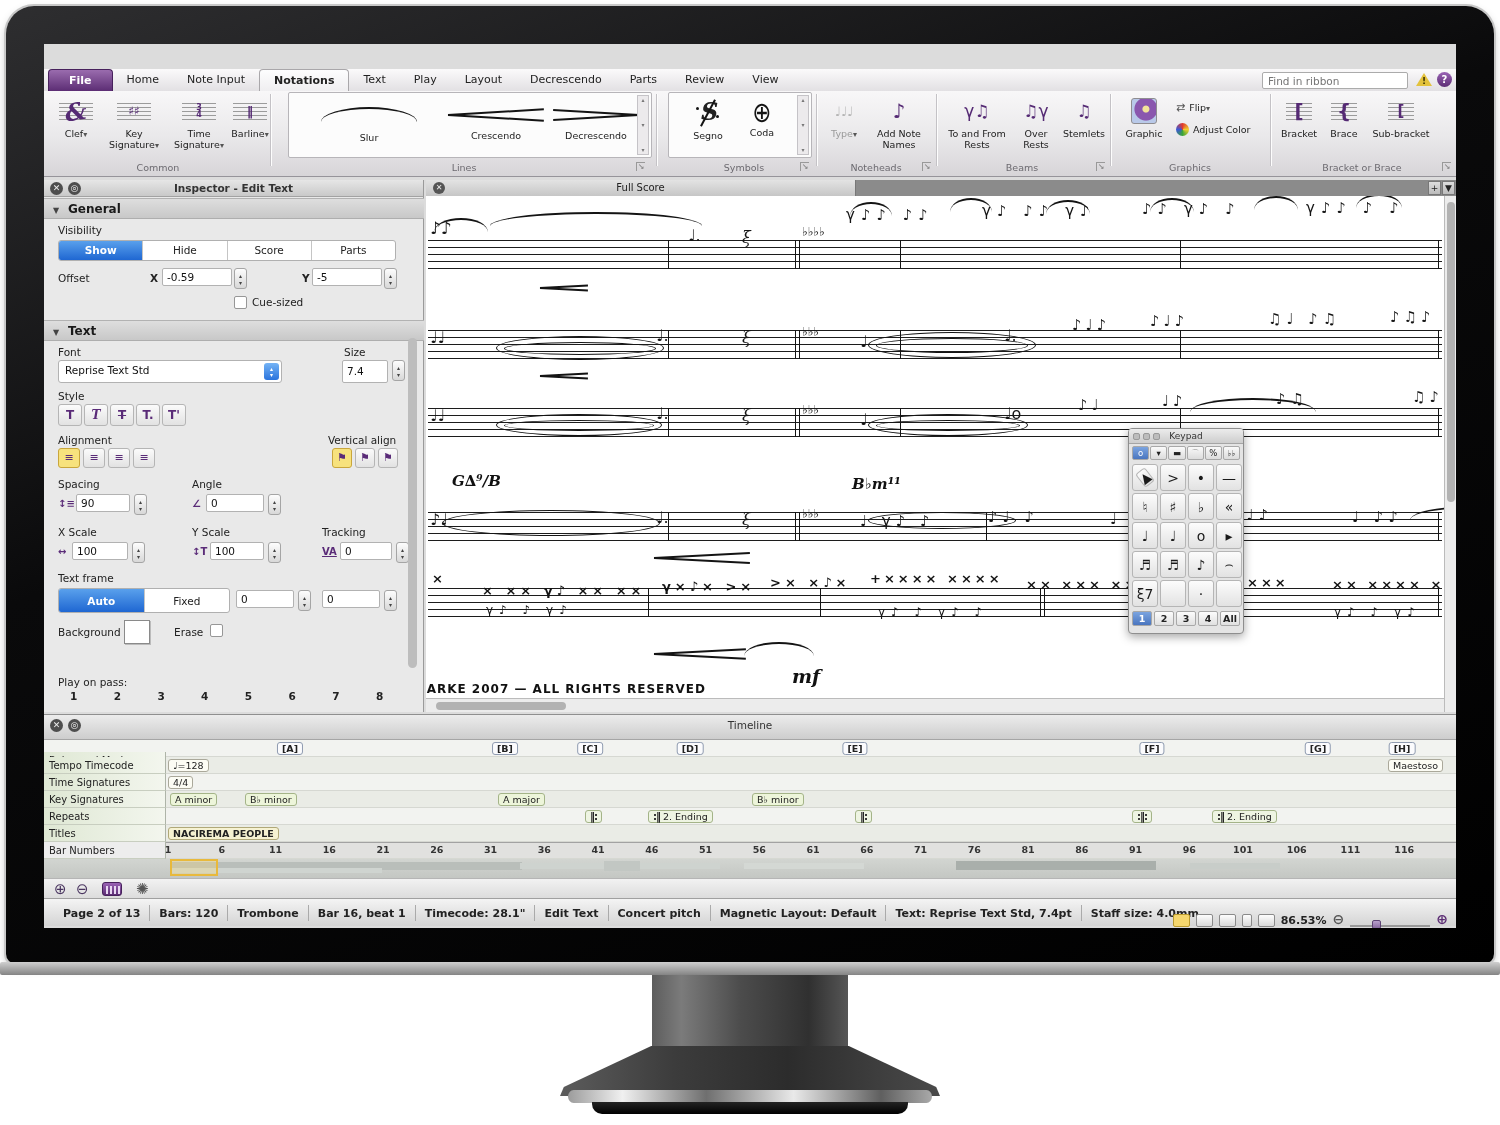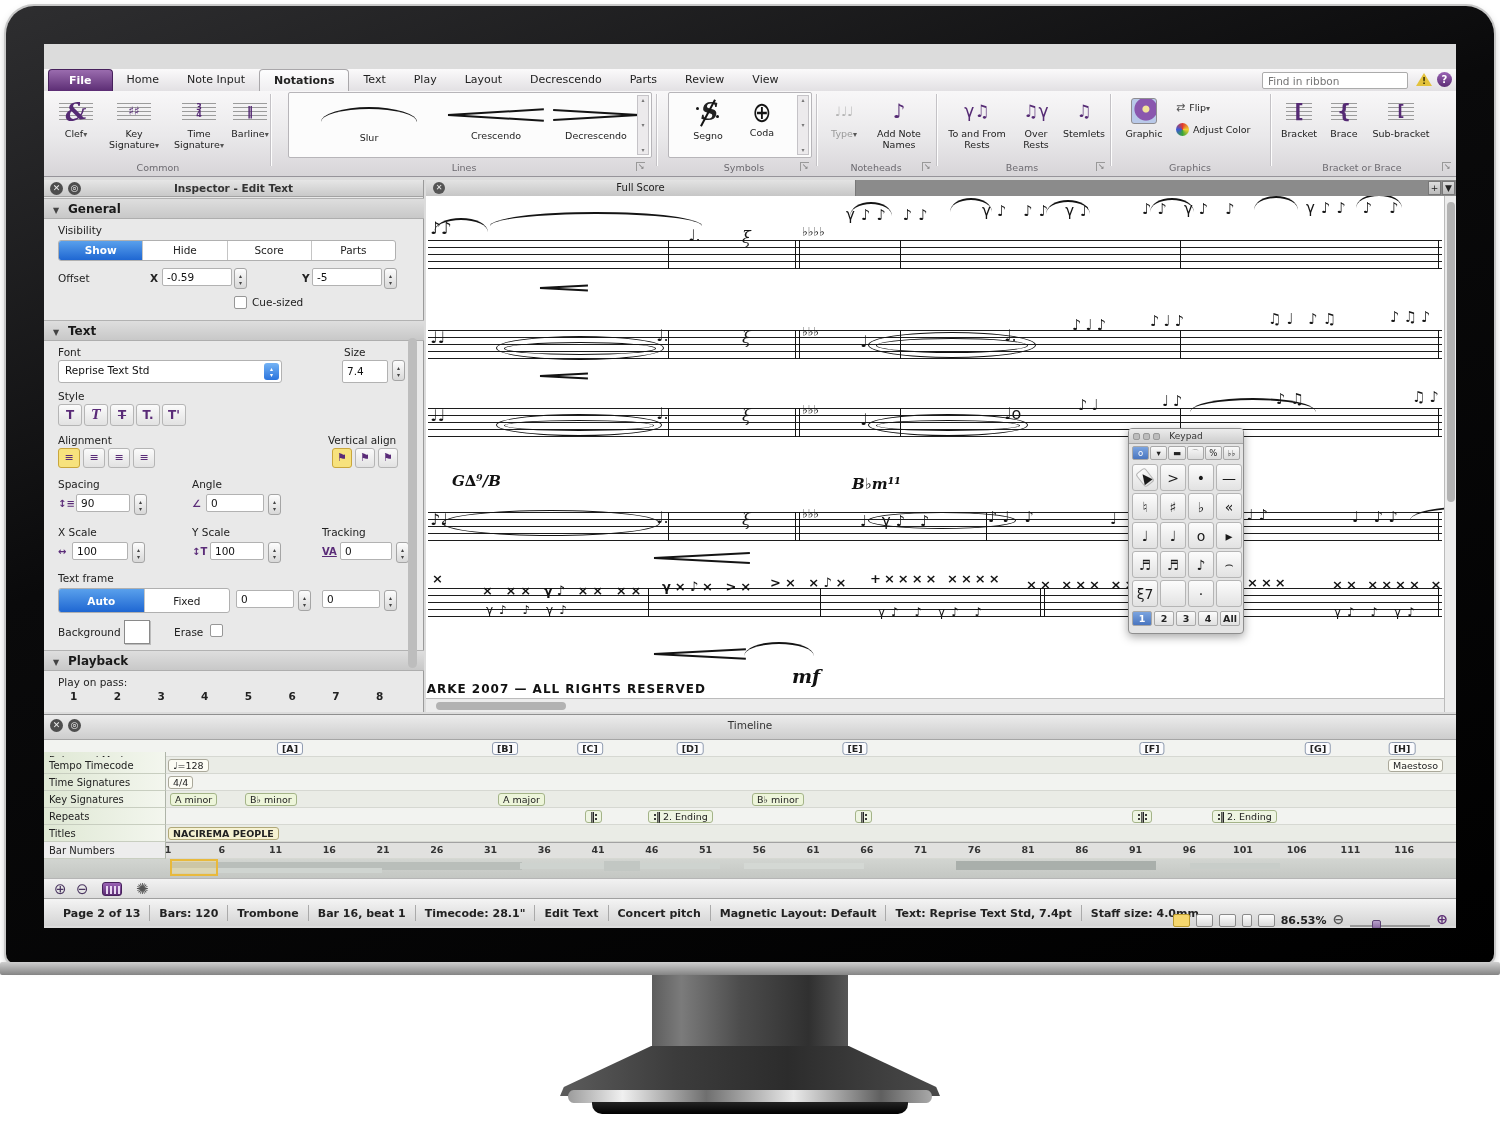--- a/index.html
+++ b/index.html
@@ -431,21 +431,20 @@
       </div>
       <div class="inp" style="left:192px;top:410px;width:58px">0</div>
       <span class="st" style="left:254px;top:410px"></span>
       <div class="inp" style="left:278px;top:410px;width:58px">0</div>
       <span class="st" style="left:340px;top:410px"></span>
       <div class="lb" style="left:14px;top:446px">Background</div>
       <div style="position:absolute;left:80px;top:440px;width:26px;height:24px;background:#fff;border:1px solid #8a8a8a;box-shadow:1px 1px 0 #bbb"></div>
       <div class="lb" style="left:130px;top:446px">Erase</div>
       <span class="cb" style="left:166px;top:444px"></span>
 
-      <div class="sect" style="top:470px">Playback</div>
       <div class="lb" style="left:14px;top:496px">Play on pass:</div>
       <div id="pass-nums" style="position:absolute;left:0;top:510px;width:380px;height:16px">
           <span style="position: absolute; left: 26px; font-size: 10.5px; font-weight: bold;">1</span>
           <span style="position: absolute; left: 69.7px; font-size: 10.5px; font-weight: bold;">2</span>
           <span style="position: absolute; left: 113.4px; font-size: 10.5px; font-weight: bold;">3</span>
           <span style="position: absolute; left: 157.1px; font-size: 10.5px; font-weight: bold;">4</span>
           <span style="position: absolute; left: 200.8px; font-size: 10.5px; font-weight: bold;">5</span>
           <span style="position: absolute; left: 244.5px; font-size: 10.5px; font-weight: bold;">6</span>
           <span style="position: absolute; left: 288.2px; font-size: 10.5px; font-weight: bold;">7</span>
           <span style="position: absolute; left: 331.9px; font-size: 10.5px; font-weight: bold;">8</span>

